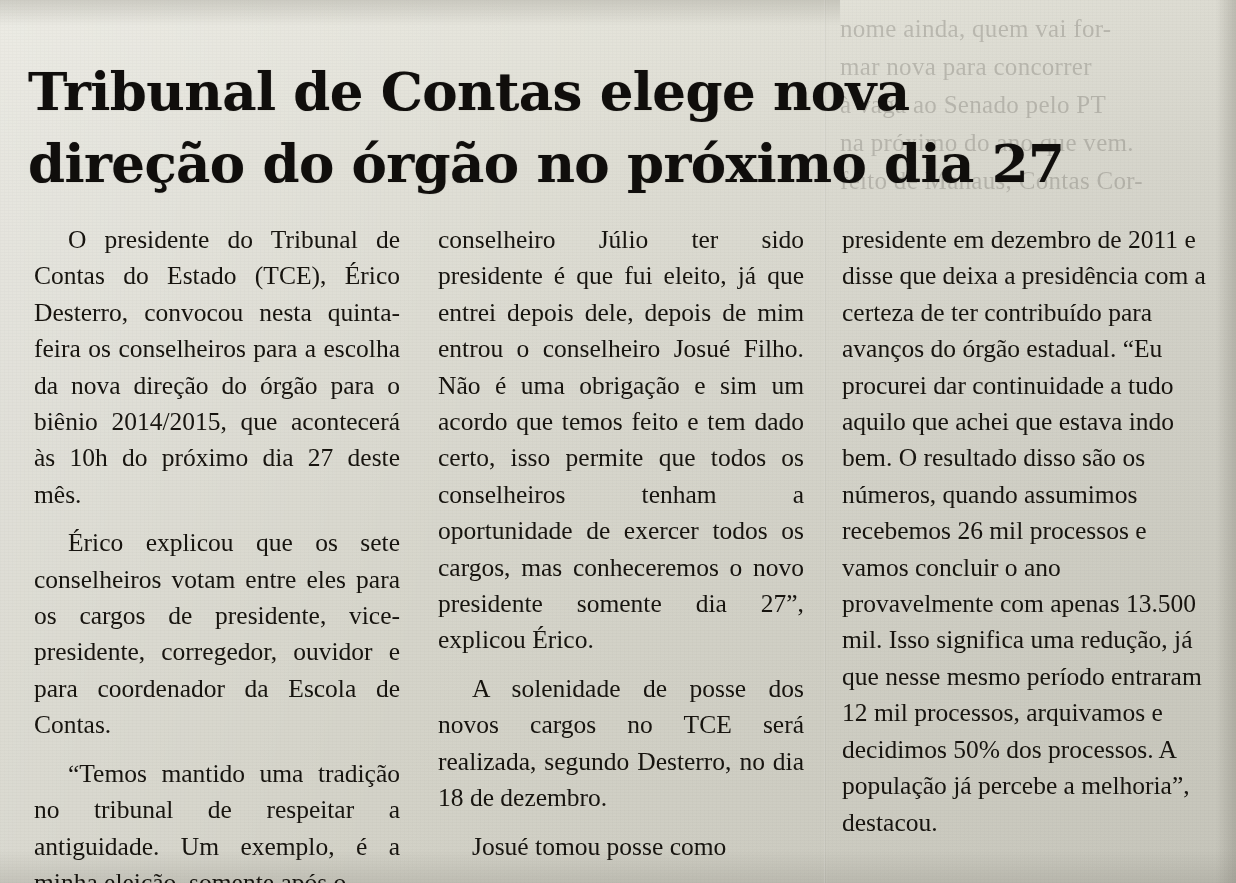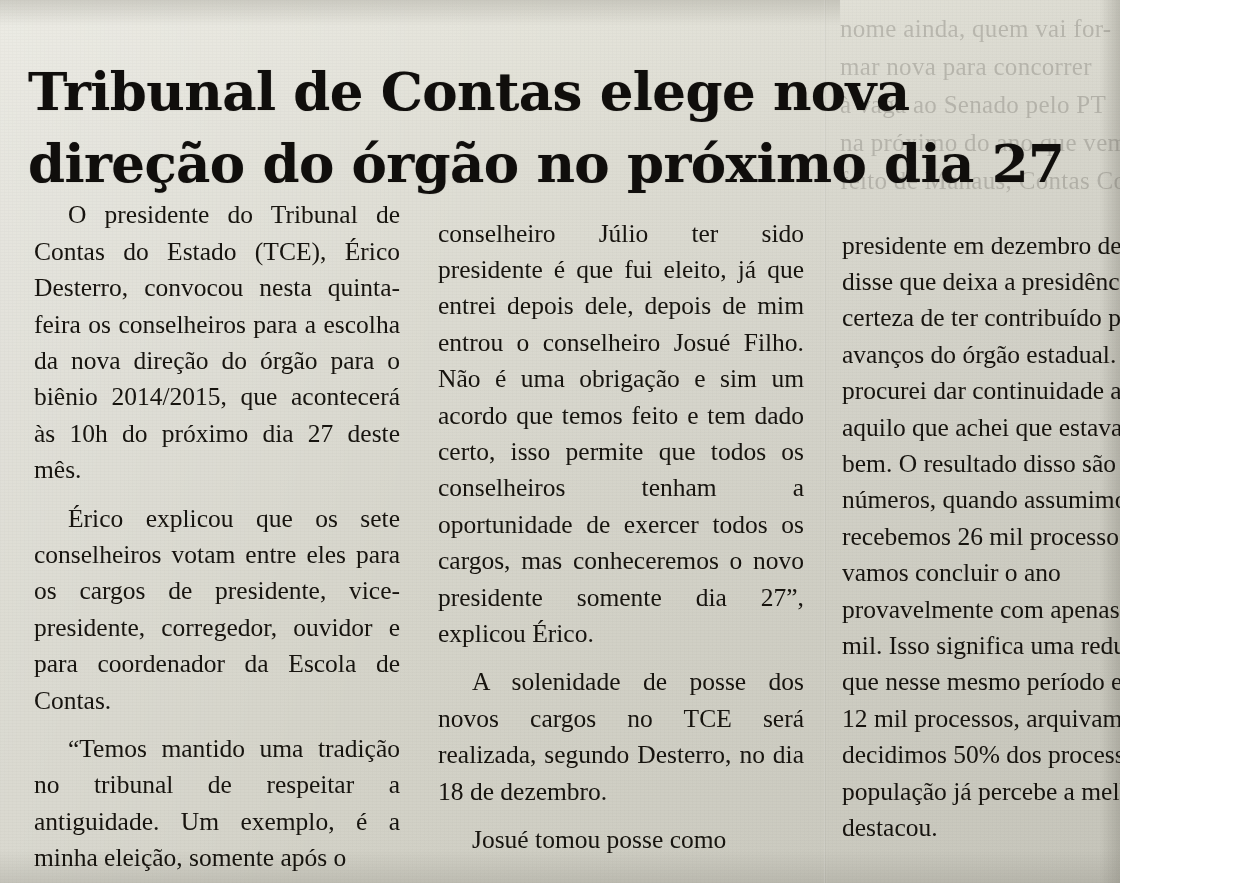--- a/index.html
+++ b/index.html
@@ -4,21 +4,21 @@
 <title>Recorte de jornal</title>
 <style>
   html, body {
     margin: 0;
     padding: 0;
     background: #ffffff;
   }
 
   #page {
     position: relative;
-    width: 1120px;
+    width: 1236px;
     height: 883px;
     overflow: hidden;
     background: #d8d7cd;
     font-family: "Liberation Serif", "DejaVu Serif", serif;
     color: #14110f;
   }
 
   
   #paper-base {
     position: absolute;
@@ -101,21 +101,20 @@
 
   
   #columns {
     position: absolute;
     left: 34px;
     top: 222px;
     width: 1176px;
     height: 630px;
     display: flex;
     gap: 38px;
-    align-items: center;
   }
   .column {
     width: 366px;
     font-size: 25.5px;
     line-height: 36.4px;
     text-align: justify;
     text-justify: inter-word;
     color: #17140f;
     hyphens: manual;
   }

